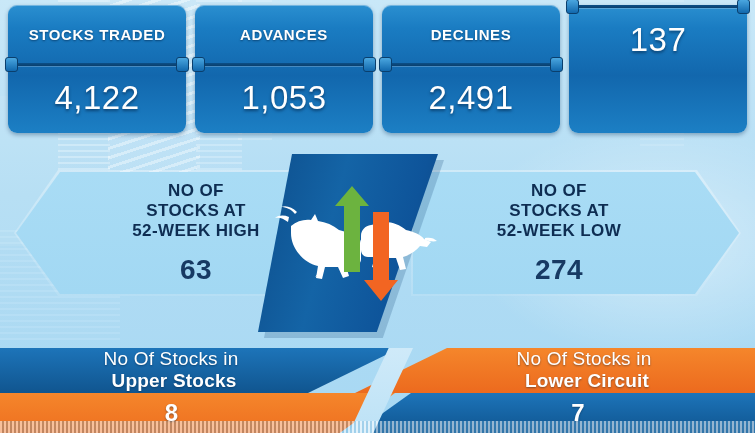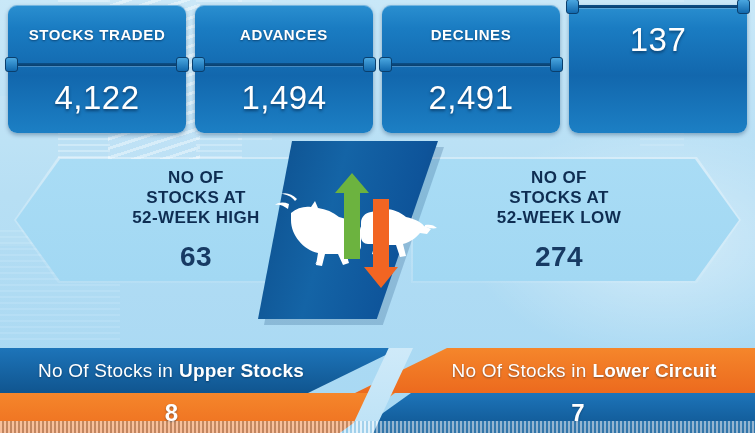--- a/index.html
+++ b/index.html
@@ -71,21 +71,21 @@
   .tab.r{right:-5px;}
   .card-val{
     height:64px;display:flex;align-items:center;justify-content:center;
   }
   .card-value{
     color:#fff;font-weight:normal;font-size:33px;letter-spacing:.5px;
     text-shadow:0 2px 3px rgba(0,30,60,.55);
   }
 
   
-  .mid{position:absolute;left:0;top:133px;width:755px;height:200px;}
+  .mid{position:absolute;left:0;top:146px;width:755px;height:200px;}
 
   .chev{
     position:absolute;top:24px;height:126px;
     background:linear-gradient(180deg,rgba(255,255,255,.34),rgba(255,255,255,.10));
     display:flex;align-items:center;justify-content:center;
   }
   .chev-left{
     left:14px;width:330px;
     clip-path:polygon(44px 0, 100% 0, 100% 100%, 44px 100%, 0 50%);
   }
@@ -138,23 +138,24 @@
     background:linear-gradient(180deg,#1d74b9,#10558f);
     clip-path:polygon(0 0, 100% 0, 77% 100%, 0 100%);
   }
   .bar-head-r{
     right:0;width:400px;
     background:linear-gradient(180deg,#f5862b,#ec6a1e);
     clip-path:polygon(23% 0, 100% 0, 100% 100%, 0 100%);
   }
   .bar-head .t{
     position:absolute;top:0;left:0;right:0;height:45px;
-    display:flex;align-items:center;justify-content:center;
+    display:flex;align-items:center;justify-content:flex-start;
     color:#fff;font-size:19px;letter-spacing:.2px;
     text-shadow:0 1px 2px rgba(0,30,60,.45);
+    flex-direction:column;
   }
   .bar-head-l .t{padding-right:58px;}
   .bar-head-r .t{padding-left:58px;}
   .t b{font-weight:bold;margin-left:6px;}
   .t .lead{font-weight:normal;}
 
   .bar-val{position:absolute;top:45px;height:40px;}
   .bar-val-l{
     left:0;width:395px;
     background:linear-gradient(180deg,#f5862b,#ee6f20);
@@ -213,21 +214,21 @@
 
     <div class="card">
       <div class="card-top">
         <div class="card-label">ADVANCES</div>
       </div>
       <div class="card-divider">
         <span class="tab l"></span>
         <span class="tab r"></span>
       </div>
       <div class="card-val">
-        <div class="card-value">1,494</div>
+        <div class="card-value">1,053</div>
       </div>
     </div>
 
     <div class="card">
       <div class="card-top">
         <div class="card-label">DECLINES</div>
       </div>
       <div class="card-divider">
         <span class="tab l"></span>
         <span class="tab r"></span>

